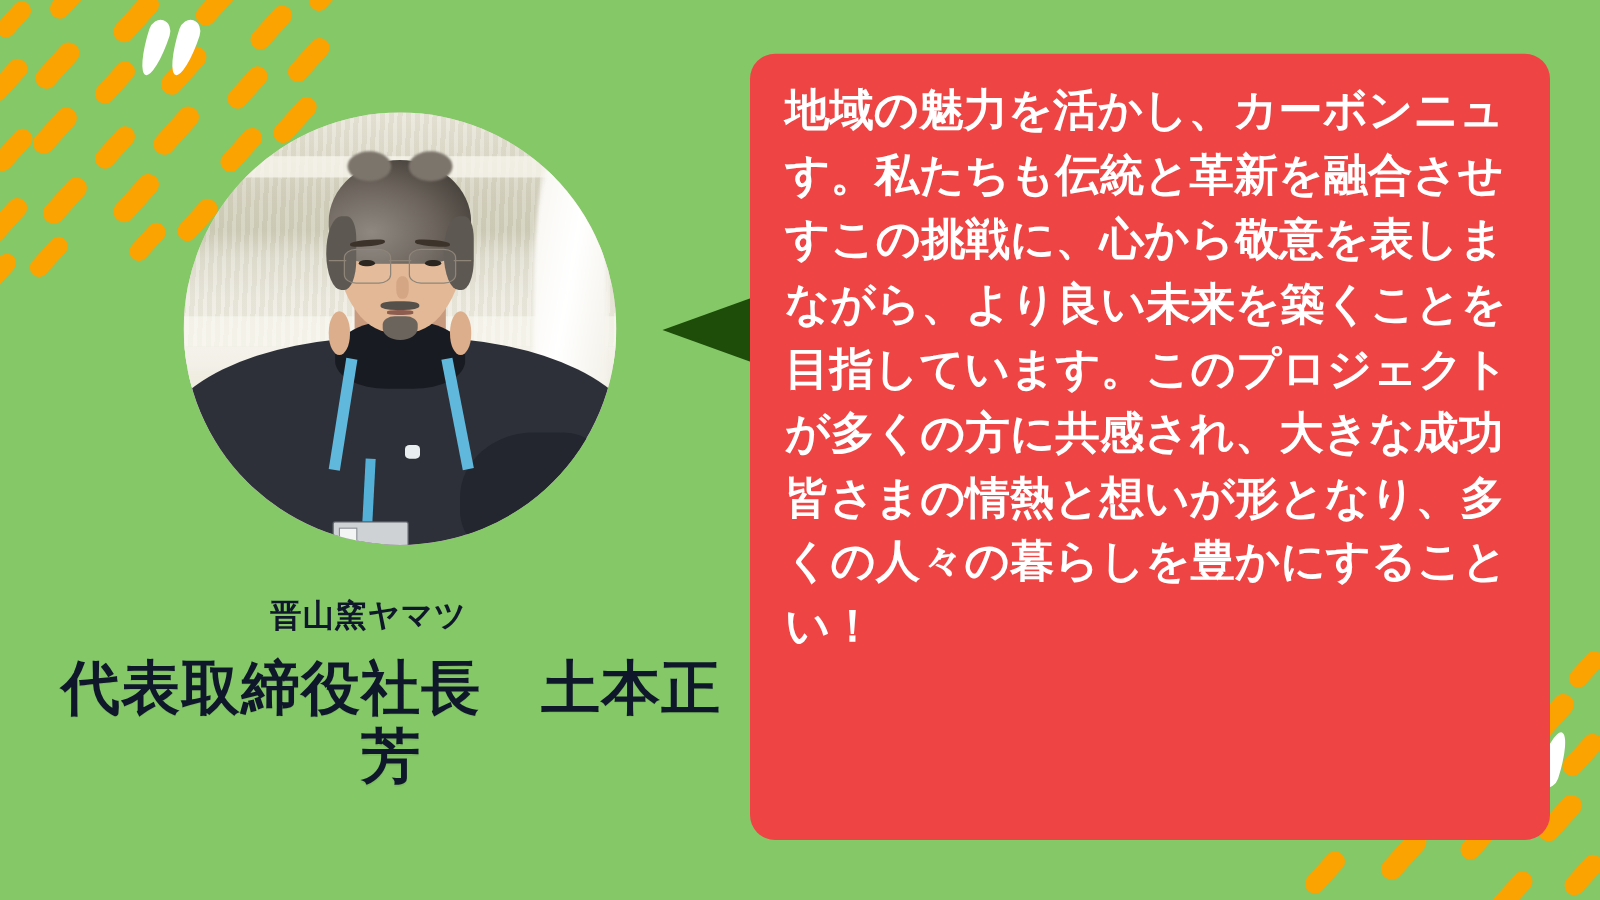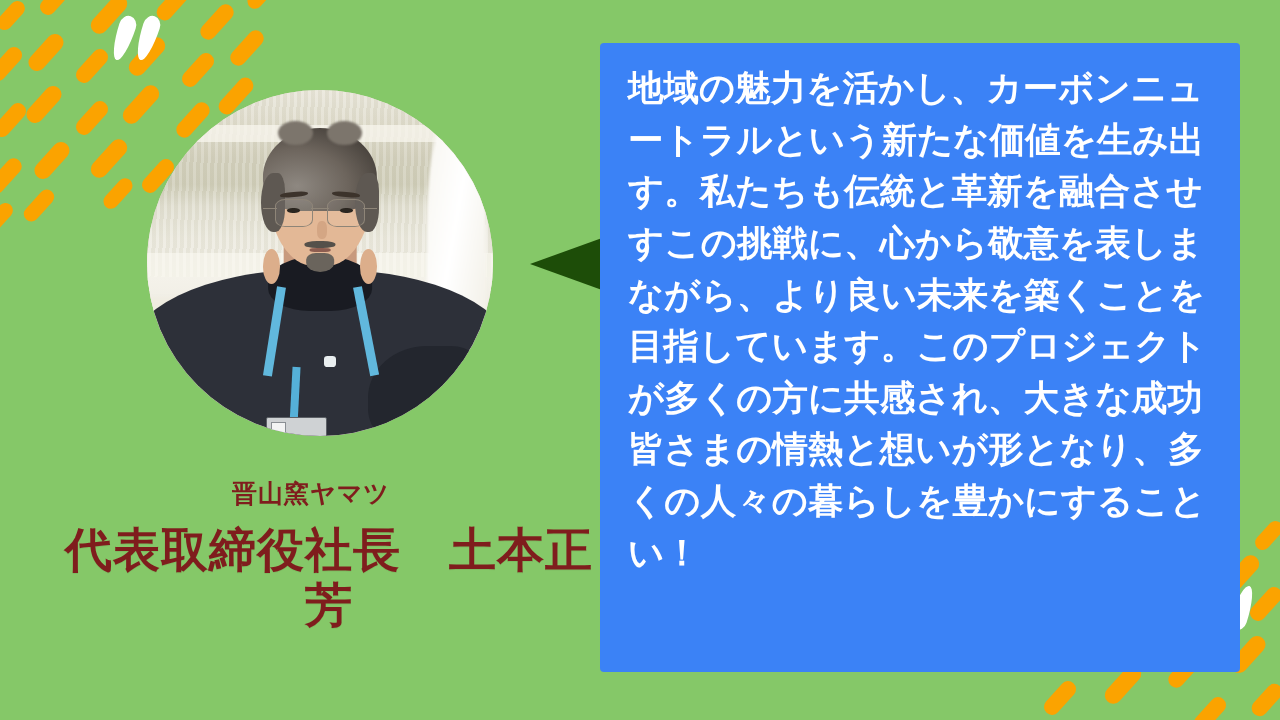--- a/index.html
+++ b/index.html
@@ -387,22 +387,21 @@
     background: #c2453a;
   }
 
   
   #caption {
     position: absolute;
     left: 0;
     top: 478px;
     width: 590px;
     text-align: center;
-    color: #7f1d1d;
-    margin-left: 16px;
+    color: #0f172a;
   }
   #caption .company {
     font-size: 25px;
     font-weight: 700;
     letter-spacing: 1px;
     line-height: 1.2;
   }
   #caption .name {
     margin-top: 14px;
     font-size: 47px;
@@ -413,22 +412,22 @@
     padding-left: 36px;
   }
 
   
   #bubble {
     position: absolute;
     left: 600px;
     top: 43px;
     width: 640px;
     height: 629px;
-    background: #3b82f6;
-    border-radius: 4px;
+    background: #ef4444;
+    border-radius: 20px;
     box-sizing: border-box;
     padding: 20px 26px 18px 28px;
   }
   #bubble-tail {
     position: absolute;
     left: 530px;
     top: 238px;
     width: 0;
     height: 0;
     border-top: 26px solid transparent;
@@ -556,21 +555,20 @@
 
   <div id="caption">
     <div class="company">晋山窯ヤマツ</div>
     <div class="name">代表取締役社長　土本正芳</div>
   </div>
 
   <div id="bubble-tail"></div>
   <div id="bubble">
     <div id="bubble-text">
         <div>地域の魅力を活かし、カーボンニュ</div>
-        <div>ートラルという新たな価値を生み出</div>
         <div>す。私たちも伝統と革新を融合させ</div>
         <div>すこの挑戦に、心から敬意を表しま</div>
         <div>ながら、より良い未来を築くことを</div>
         <div>目指しています。このプロジェクト</div>
         <div>が多くの方に共感され、大きな成功</div>
         <div>皆さまの情熱と想いが形となり、多</div>
         <div>くの人々の暮らしを豊かにすること</div>
         <div>い！</div>
       </div>
   </div>

